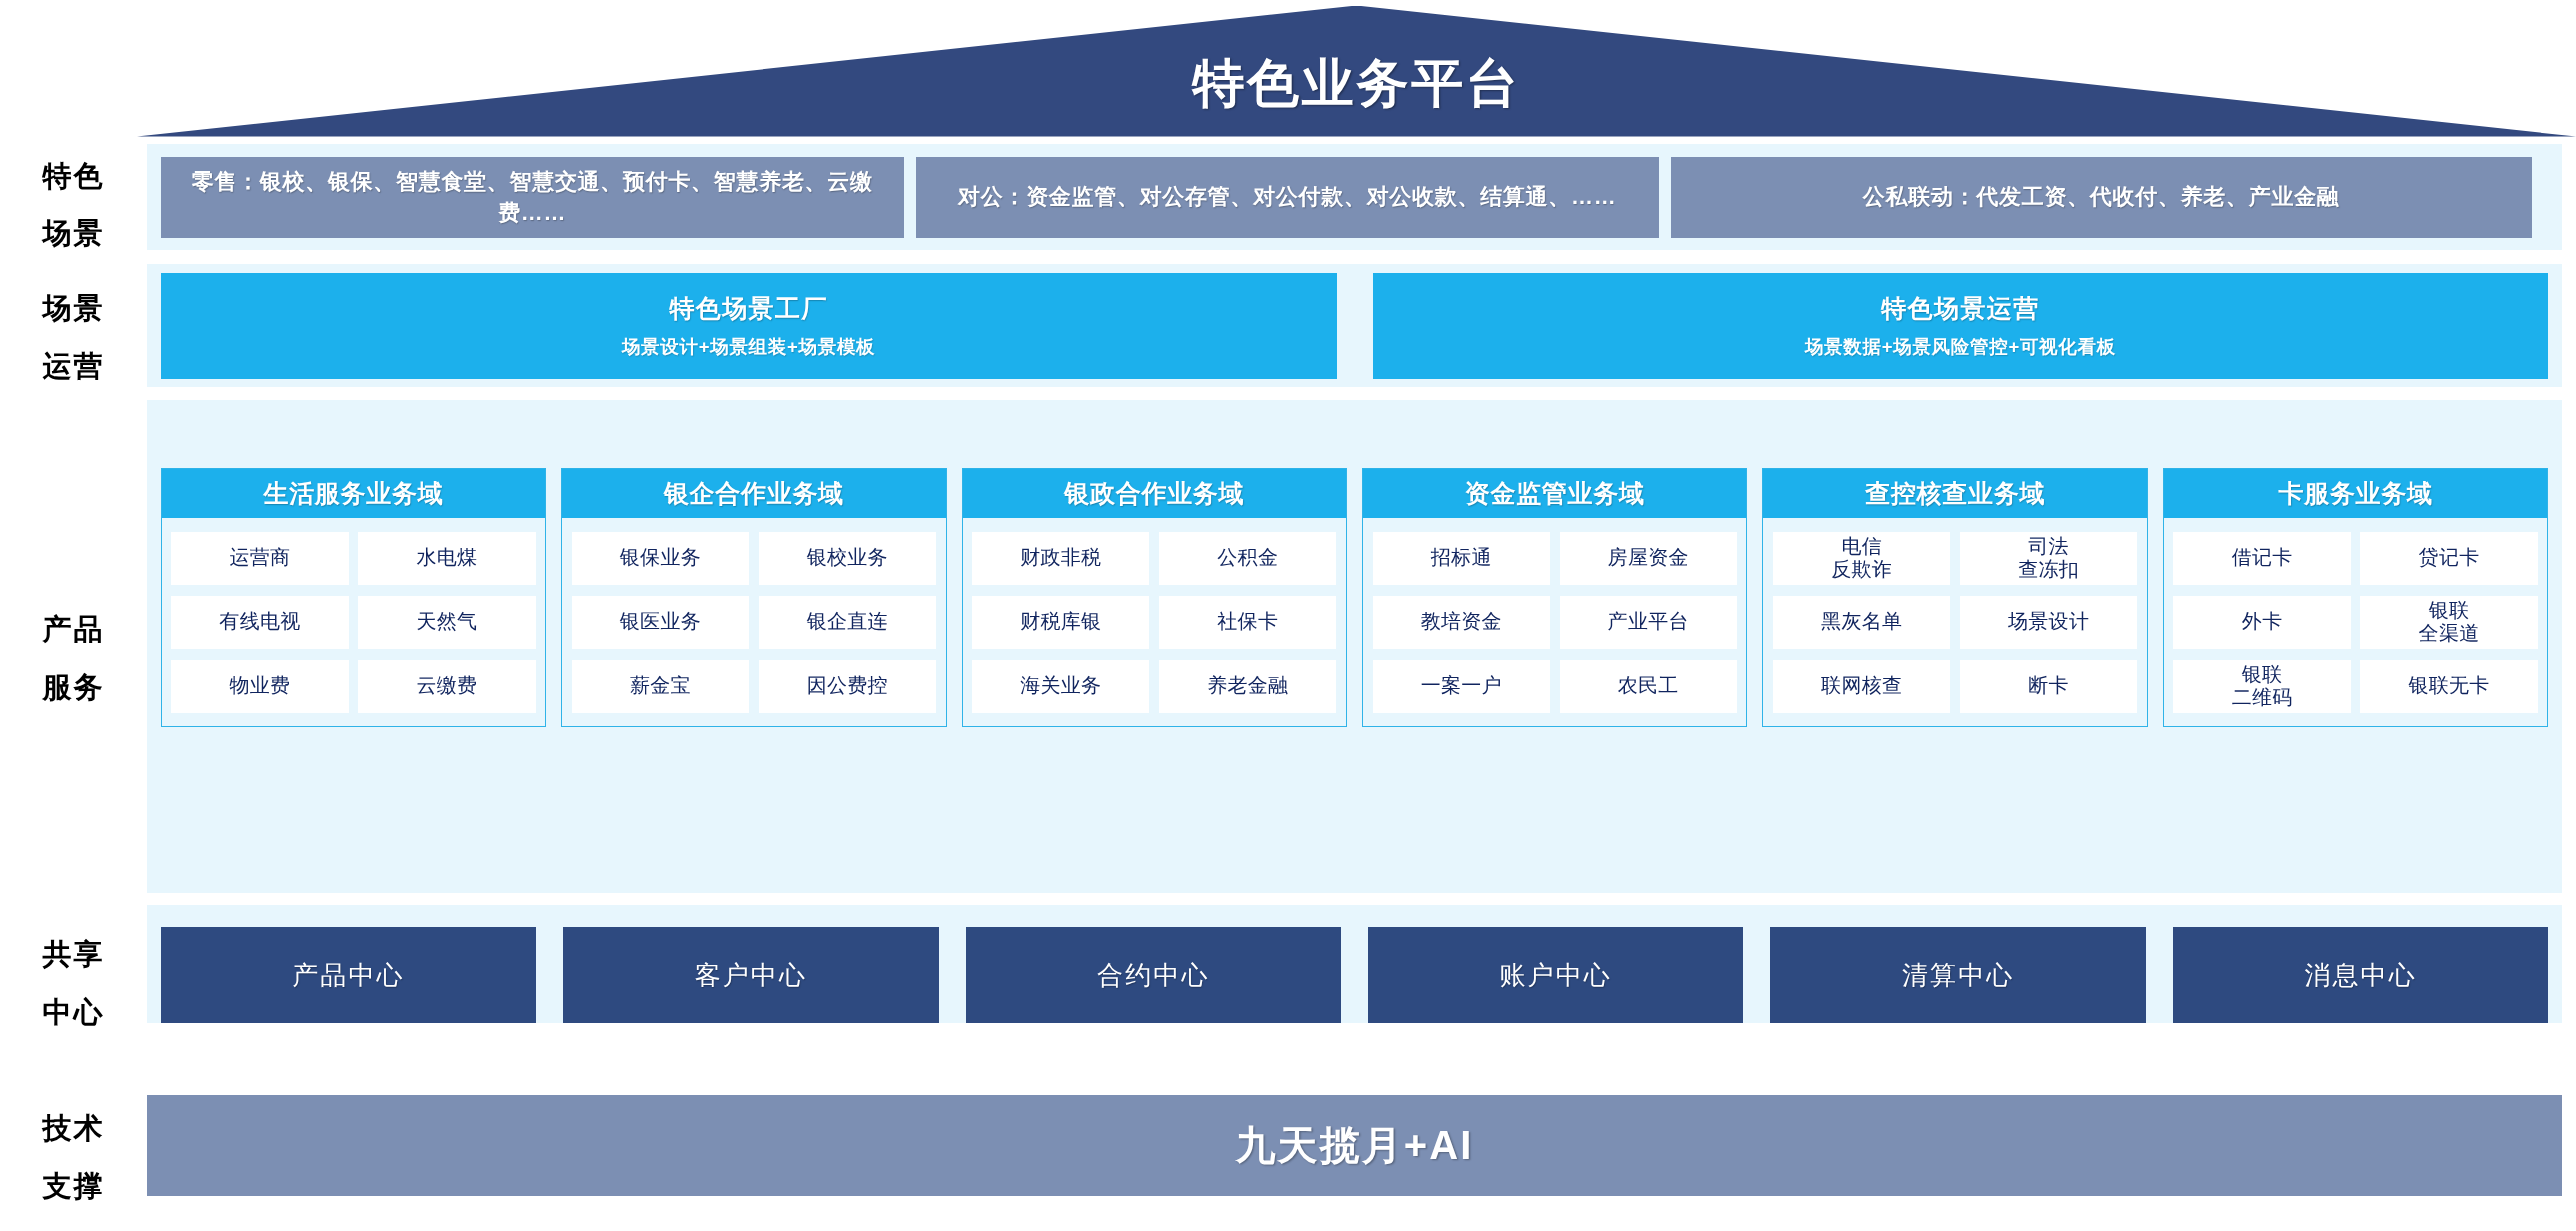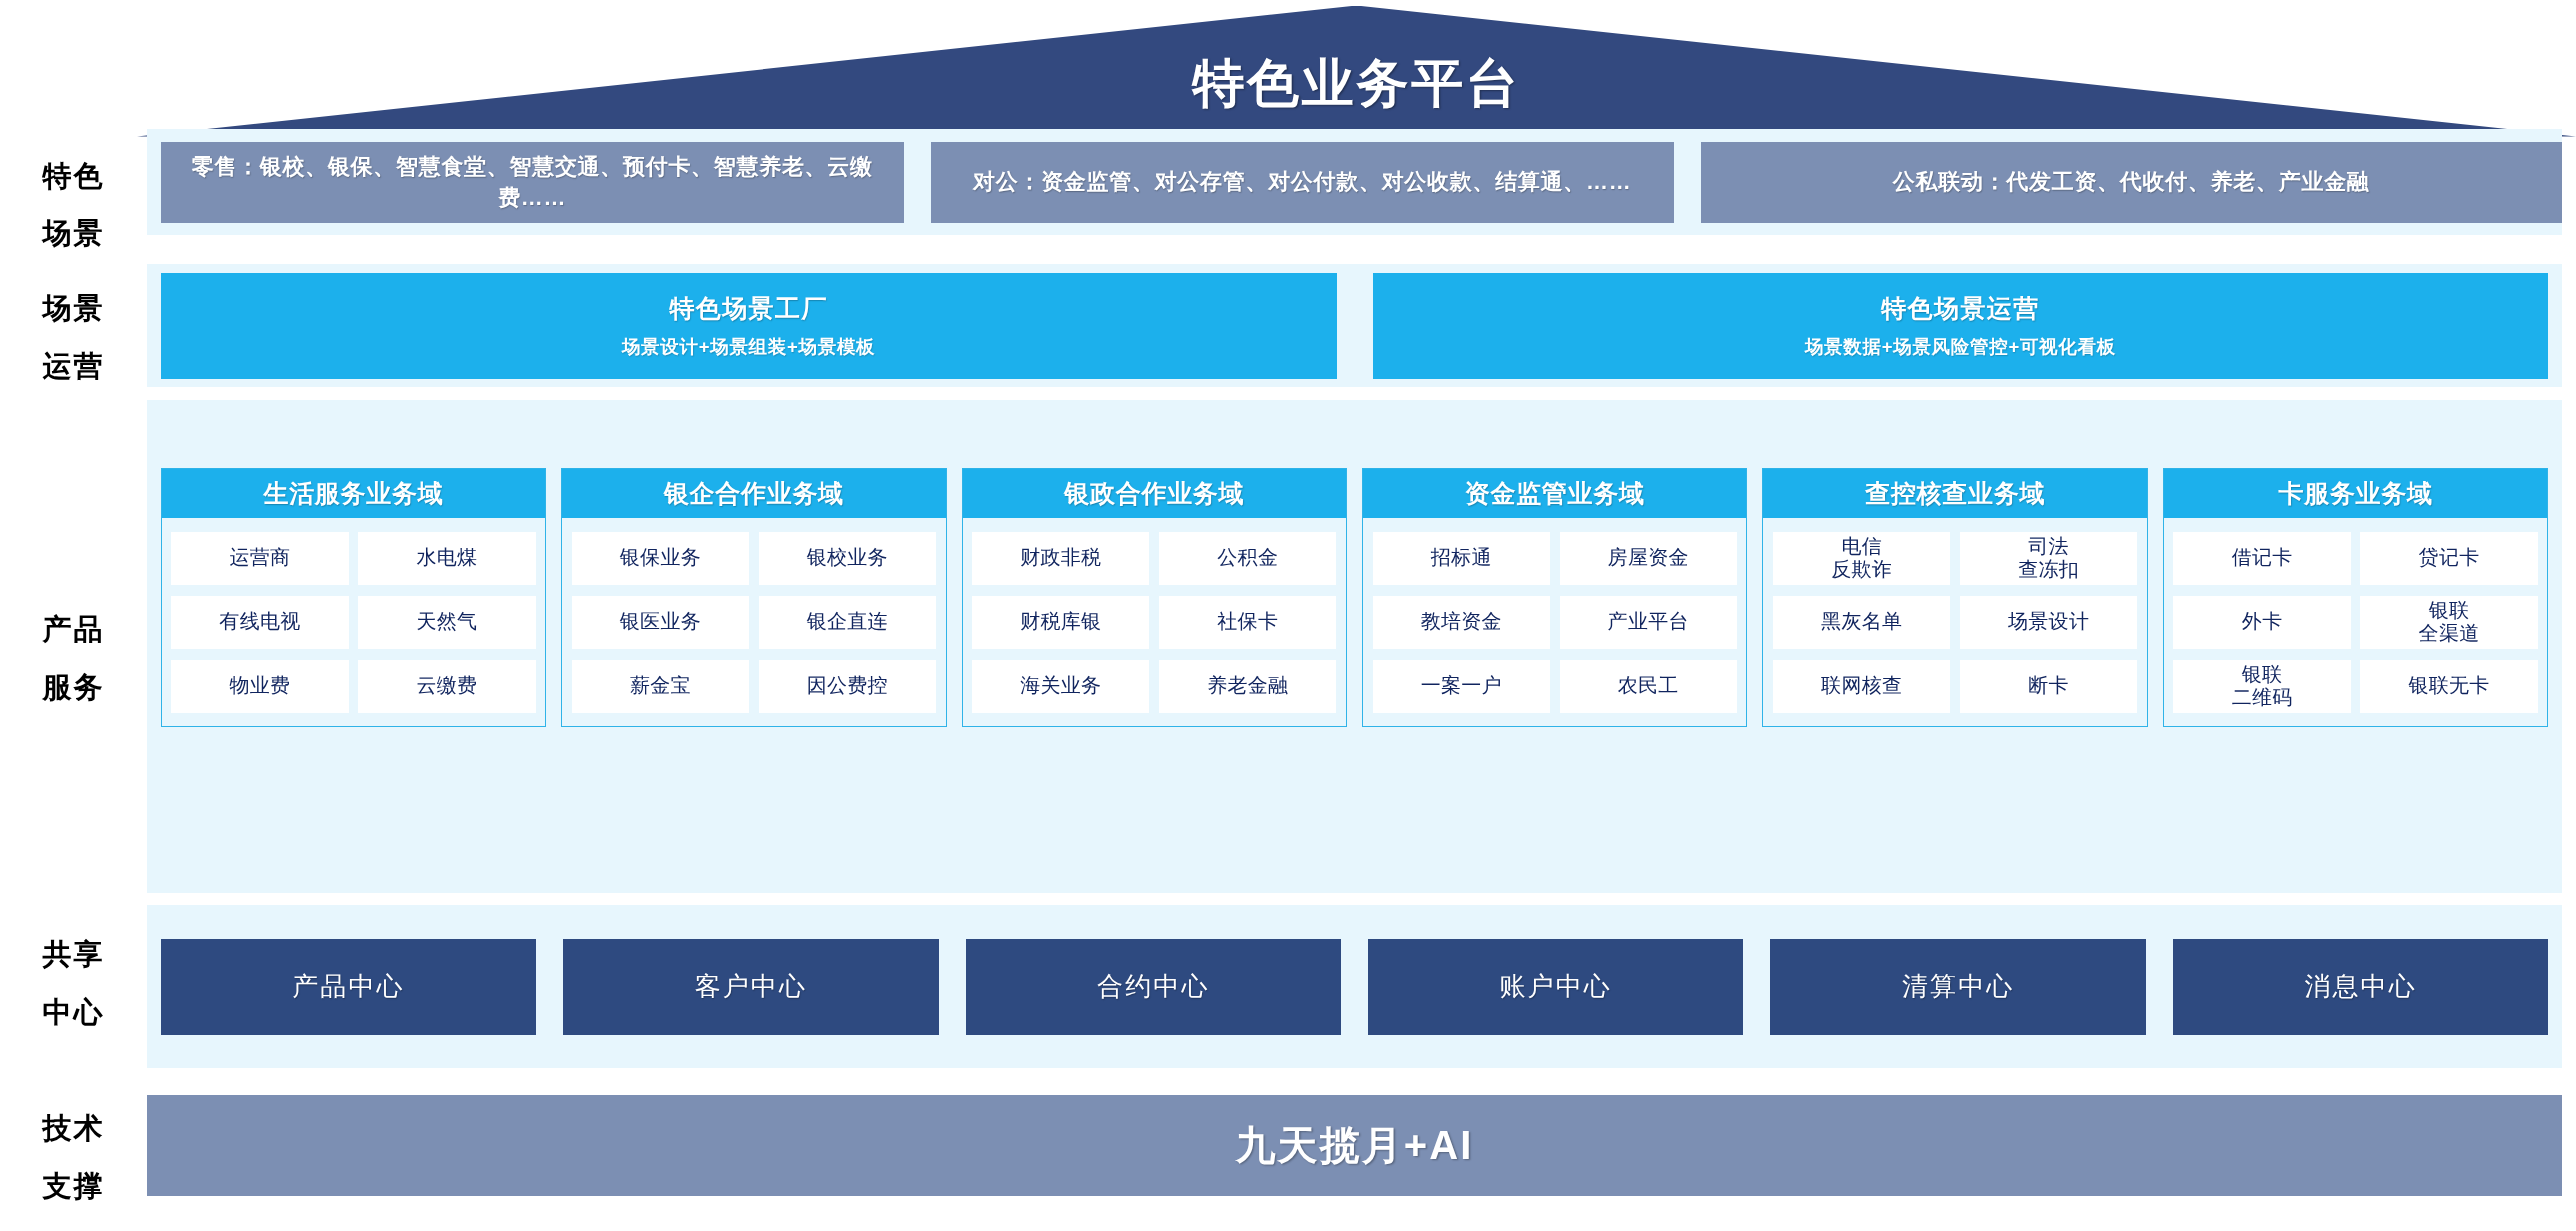--- a/index.html
+++ b/index.html
@@ -28,21 +28,21 @@
     color:#000000;font-size:29px;font-weight:bold;line-height:1.14;
     text-align:center;letter-spacing:2.1px;
     display:flex;flex-direction:column;align-items:center;justify-content:center;
   }
   .row-label span{display:block;margin-top:24px;}
 
   
   .band{position:absolute;left:147px;width:2415px;background:#e7f6fd;box-sizing:border-box;}
 
   
-  #band-scene{top:129px;height:106px;display:flex;align-items:center;padding:0 13.7px;gap:27px;}
+  #band-scene{top:144px;height:106px;display:flex;align-items:center;padding:0 13.7px;gap:12px;}
   .scene-box{
     background:#7c8fb3;color:#ffffff;box-sizing:border-box;
     display:flex;align-items:center;justify-content:center;text-align:center;
     font-size:22px;font-weight:bold;line-height:1.42;letter-spacing:0.7px;
     padding:5.5px 11px;height:81px;
     text-shadow:0.7px 0.7px 1.4px rgba(0,0,0,.28);
   }
   #scene-0{flex:0 0 743px;}
   #scene-1{flex:0 0 743px;}
   #scene-2{flex:0 0 861px;}
@@ -68,21 +68,21 @@
     display:flex;align-items:center;justify-content:center;
     font-size:25px;font-weight:bold;letter-spacing:0.7px;
     text-shadow:0.7px 0.7px 1.4px rgba(0,0,0,.25);}
   .prod-grid{display:grid;grid-template-columns:1fr 1fr;
     gap:11px 9.6px;padding:13.7px 9.6px;}
   .prod-cell{background:#ffffff;color:#10245e;
     min-height:53px;display:flex;align-items:center;justify-content:center;
     text-align:center;font-size:20px;line-height:1.18;letter-spacing:0.3px;}
 
   
-  #band-share{top:905px;height:163px;display:flex;align-items:center;
+  #band-share{top:905px;height:118px;display:flex;align-items:flex-end;
     padding:0 13.7px;gap:27px;}
   .share-box{flex:1 1 0;height:96px;background:#2e4a80;color:#ffffff;
     display:flex;align-items:center;justify-content:center;
     font-size:26px;letter-spacing:2.1px;
     text-shadow:0.7px 0.7px 1.4px rgba(0,0,0,.30);}
 
   
   #band-tech{top:1095px;height:101px;background:#7c8fb3;
     display:flex;align-items:center;justify-content:center;
     color:#ffffff;font-size:40px;font-weight:bold;letter-spacing:2.1px;

